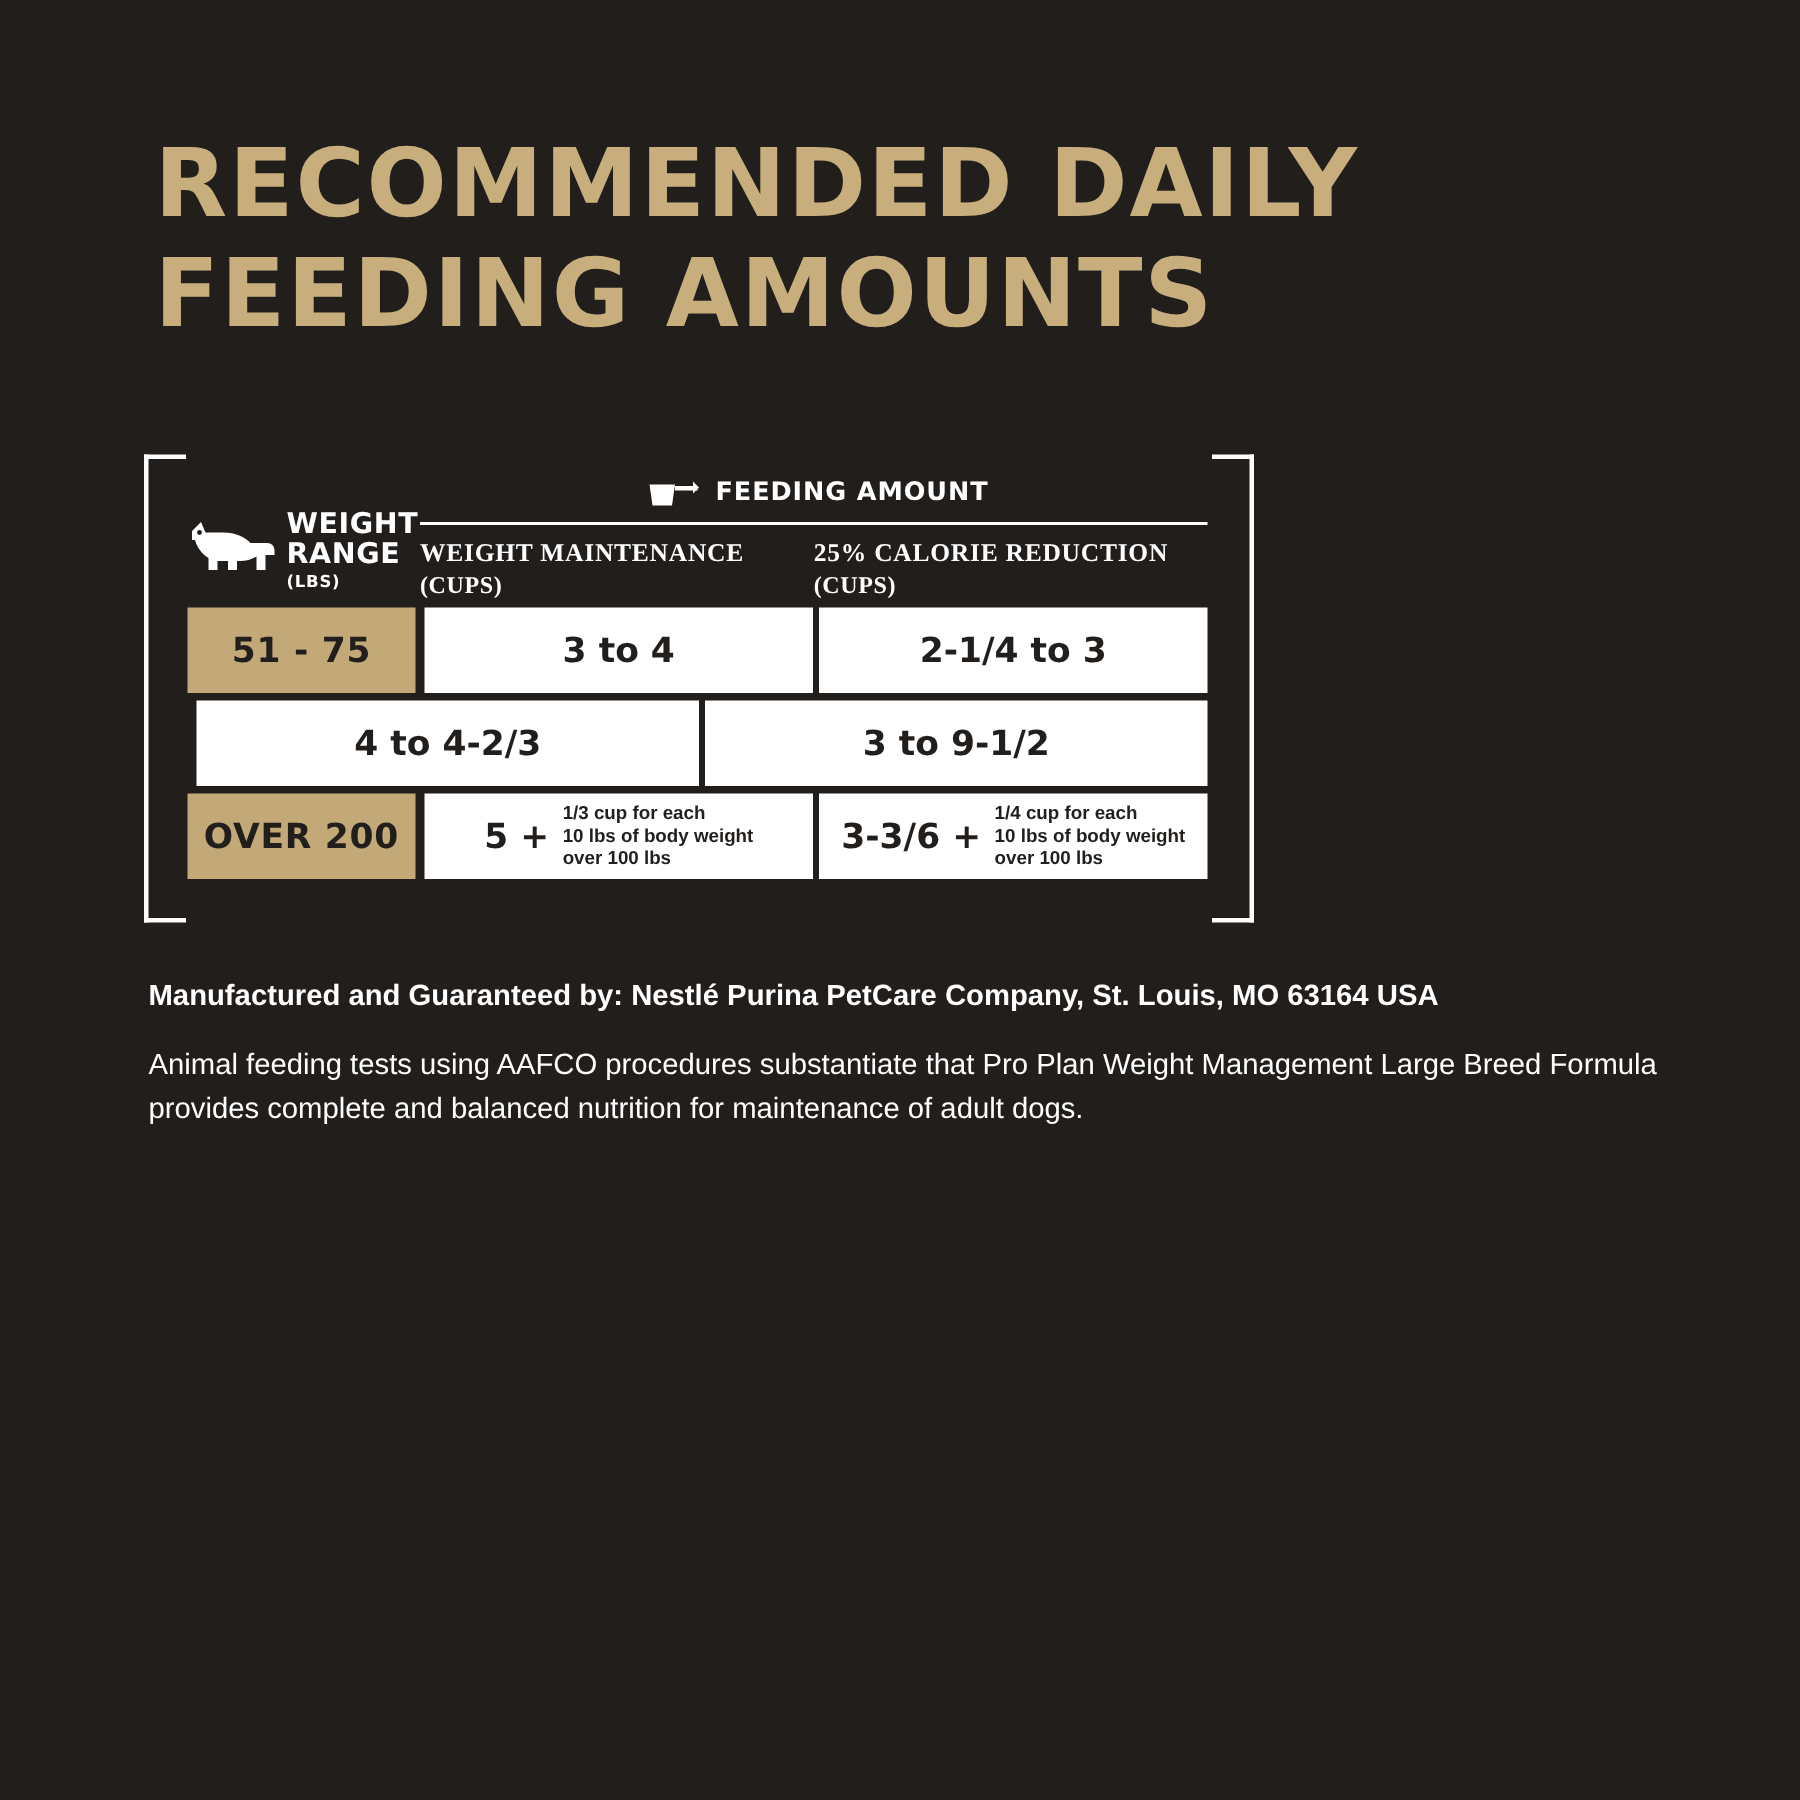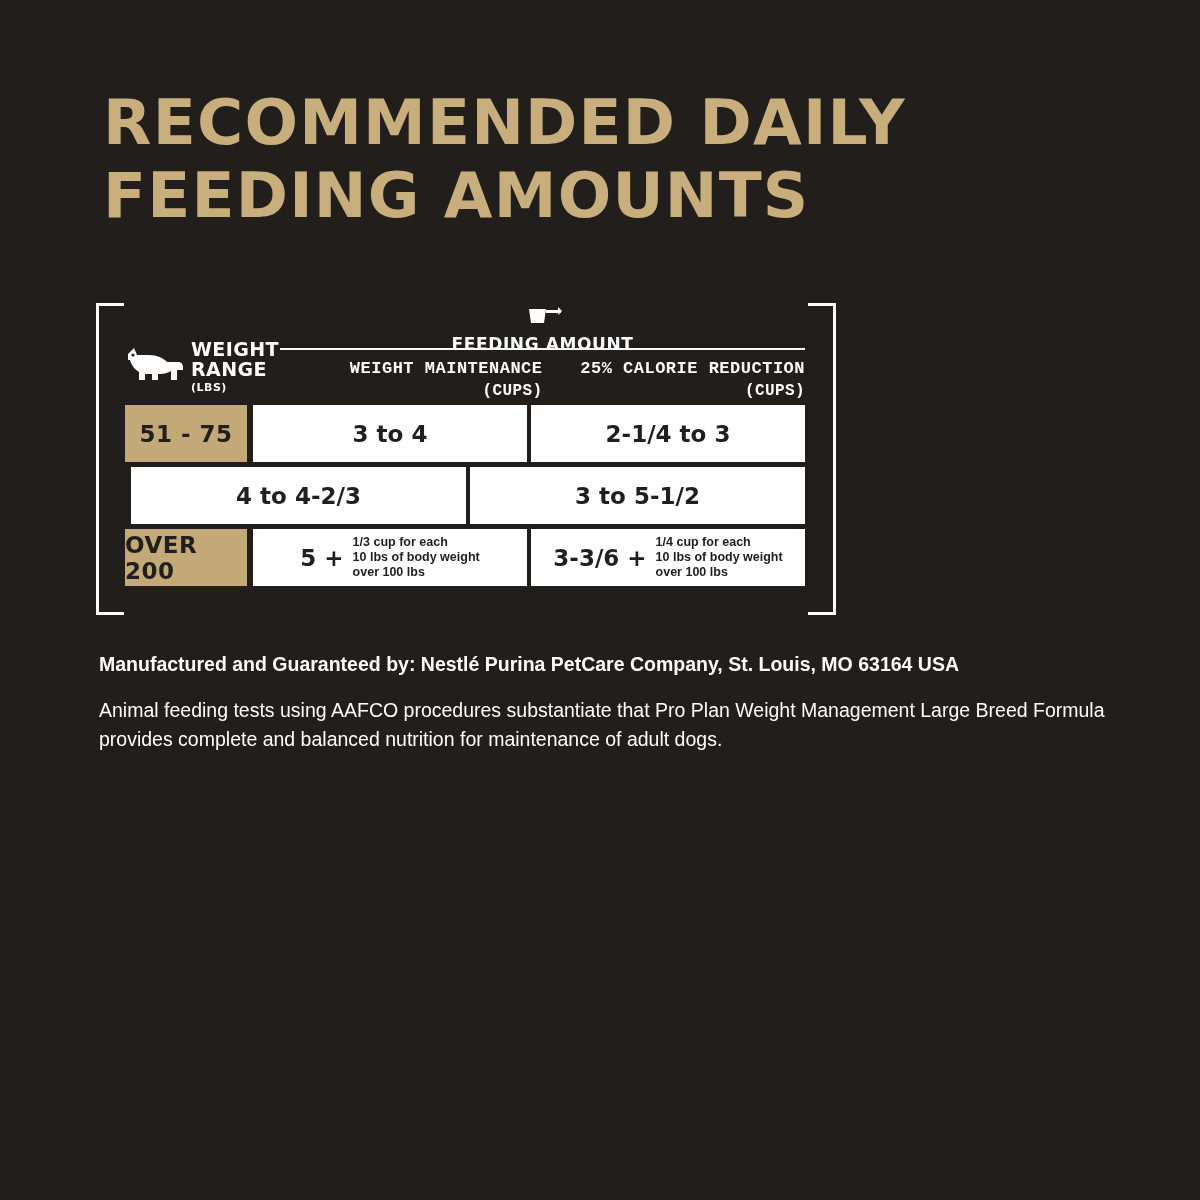--- a/index.html
+++ b/index.html
@@ -109,63 +109,62 @@
     left: 155px;
     top: 0;
     width: 525px;
   }
   .fa-row {
     display: flex;
     align-items: center;
     justify-content: center;
     gap: 9px;
     height: 36px;
-    flex-direction: column;
   }
   .cup-icon { width: 42px; height: 22px; }
   .fa-text {
     color: #ffffff;
     font-family: "DejaVu Sans", sans-serif;
     font-weight: bold;
     font-size: 17px;
     letter-spacing: 0.6px;
   }
   .fa-rule {
     height: 2px;
     background: #ffffff;
     margin: 2px 0 9px 0;
   }
   .sub-heads {
     display: flex;
   }
   .sub-head {
     flex: 1 1 50%;
-    text-align: right;
+    text-align: left;
     color: #ffffff;
-    font-family: Liberation Mono, monospace;
+    font-family: Liberation Serif, serif;
     font-weight: bold;
     font-size: 17px;
     letter-spacing: 0.5px;
     line-height: 1.15;
   }
   .sub-head .units {
     display: block;
     font-size: 16px;
     letter-spacing: 0.4px;
     margin-top: 3px;
   }
 
   .row {
     display: flex;
     align-items: stretch;
     margin-bottom: 5px;
     height: 57px;
   }
   .cell-weight {
-    width: 122px;
+    width: 152px;
     background: #c3a977;
     color: #211e1c;
     display: flex;
     align-items: center;
     justify-content: center;
     font-family: "DejaVu Sans", sans-serif;
     font-weight: bold;
     font-size: 23px;
     letter-spacing: 0.5px;
   }
@@ -278,21 +277,21 @@
     </div>
 
     <div class="row">
       <div class="cell-weight">51 - 75</div>
       <div class="cell-amt first">3 to 4</div>
       <div class="cell-amt">2-1/4 to 3</div>
     </div>
 
     <div class="row">
       <div class="cell-amt first">4 to 4-2/3</div>
-      <div class="cell-amt">3 to 5-1/2</div>
+      <div class="cell-amt">3 to 9-1/2</div>
     </div>
 
     <div class="row">
       <div class="cell-weight">OVER 200</div>
       <div class="cell-amt first">
         <span class="amt-combo">
           <span class="amt-big">5 +</span>
           <span class="amt-note">1/3 cup for each<br>10 lbs of body weight<br>over 100 lbs</span>
         </span>
       </div>

